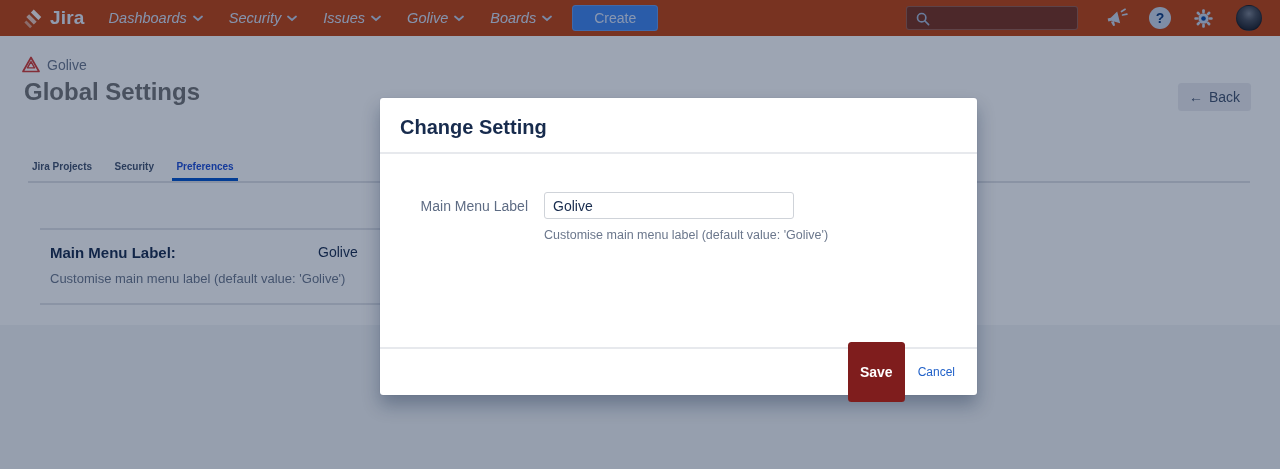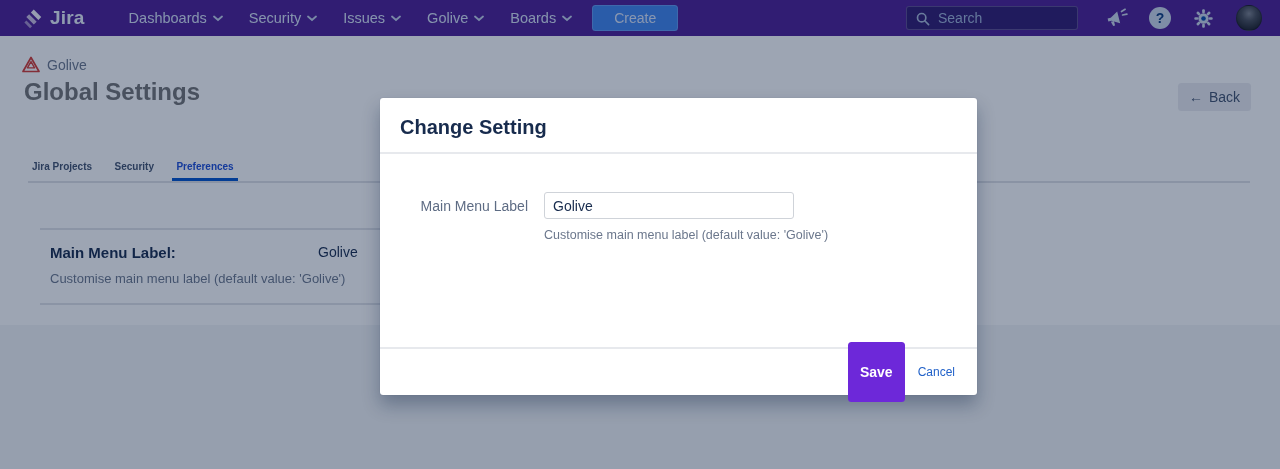--- a/index.html
+++ b/index.html
@@ -1,24 +1,24 @@
 <!DOCTYPE html>
 <html><head>
 <meta charset="utf-8">
 <style>
   * { margin:0; padding:0; box-sizing:border-box; }
   html,body { width:1280px; height:469px; overflow:hidden; }
   body { font-family:"Liberation Sans", sans-serif; background:#f4f5f7; position:relative; }
 
   
   .navbar { position:absolute; top:0; left:0; width:1280px; height:36px;
-            background:#4c1d95; display:flex; align-items:center; z-index:1; }
+            background:#c2410c; display:flex; align-items:center; z-index:1; }
   .logo { display:flex; align-items:center; gap:6px; margin-left:22px; cursor:pointer; }
   .logo-text { color:#e8eef9; font-size:19px; font-weight:bold; letter-spacing:.2px; }
-  .nav-menu { display:flex; align-items:flex-end; margin-left:44px; gap:26px; }
+  .nav-menu { display:flex; align-items:flex-end; margin-left:24px; gap:26px;font-style:italic; }
   .nav-item { display:flex; align-items:center; gap:6px; color:#d6e1f5; font-size:14.5px; cursor:pointer; }
   .create-btn { margin-left:20px; height:26px; padding:0 21px; border-radius:3.5px;
                 background:#4085ef; color:#dce7fa; font-size:14px; display:flex; align-items:center;
                 border:1px solid rgba(255,255,255,.18); cursor:pointer; }
   .nav-spacer { flex:1; }
   .search-box { display:flex; align-items:center; gap:8px; width:172px; height:24px;
                 background:rgba(3,18,56,.38); border:1px solid rgba(255,255,255,.22);
                 border-radius:3px; padding:0 8px; margin-right:26px; }
   .search-box input { flex:1; background:transparent; border:none; outline:none;
                       color:#e5edfa; font-size:14px; font-family:inherit; }
@@ -59,21 +59,21 @@
   .modal-header { padding:18px 20px 13px; border-bottom:2px solid #e7e9ed; }
   .modal-title { font-size:20px; font-weight:bold; color:#172B4D; }
   .modal-body { flex:1; padding-top:38px; }
   .form-row { display:flex; align-items:center; }
   .field-label { width:148px; text-align:right; color:#5E6C84; font-size:14px; }
   .field-input { margin-left:16px; width:250px; height:27px; border:1px solid #cfd3d9; border-radius:3px;
                  padding:0 8px; font-size:14px; color:#172B4D; font-family:inherit; background:#fff; outline:none; }
   .field-helper { margin-left:164px; margin-top:9px; font-size:12.5px; color:#6B778C; }
   .modal-footer { border-top:2px solid #e7e9ed; height:48px; display:flex; align-items:center;
                   justify-content:flex-end; gap:13px; padding-right:22px; }
-  .save-btn { background:#6d28d9; color:#fff; border:none; font-size:14px; font-weight:bold;
+  .save-btn { background:#7f1d1d; color:#fff; border:none; font-size:14px; font-weight:bold;
               padding:22px 12px; border-radius:3.5px; cursor:pointer; font-family:inherit; }
   .cancel-link { color:#2262c9; font-size:12px; cursor:pointer; }
   svg { display:block; }
 </style>
 </head>
 <body>
 
 <div class="navbar">
   <div class="logo">
     <span>
@@ -133,21 +133,20 @@
 
   <div class="nav-spacer"></div>
 
   <div class="search-box">
     <span>
       <svg width="15" height="15" viewBox="0 0 18 18">
           <circle cx="8" cy="8" r="5" fill="none" stroke="#a9bbd9" stroke-width="2"></circle>
           <path d="M12 12l4.3 4.3" stroke="#a9bbd9" stroke-width="2" stroke-linecap="round"></path>
         </svg>
     </span>
-    <input placeholder="Search" style="">
   </div>
 
   <div class="nav-icons">
     <span class="icon-btn">
       <svg width="24" height="24" viewBox="0 0 24 24">
         <g transform="rotate(-14 12 13)" fill="#ccd8ea">
           <path d="M4 10.5h3.2l7.8-4.6v12.2l-7.8-4.6H4z"></path>
           <path d="M6.3 14.5h3.2v4.6H7.6z"></path>
         </g>
         <path d="M17.5 5.5l3.6-2.2M18.6 9l4.3-.8" stroke="#ccd8ea" stroke-width="1.7" stroke-linecap="round" fill="none"></path>

